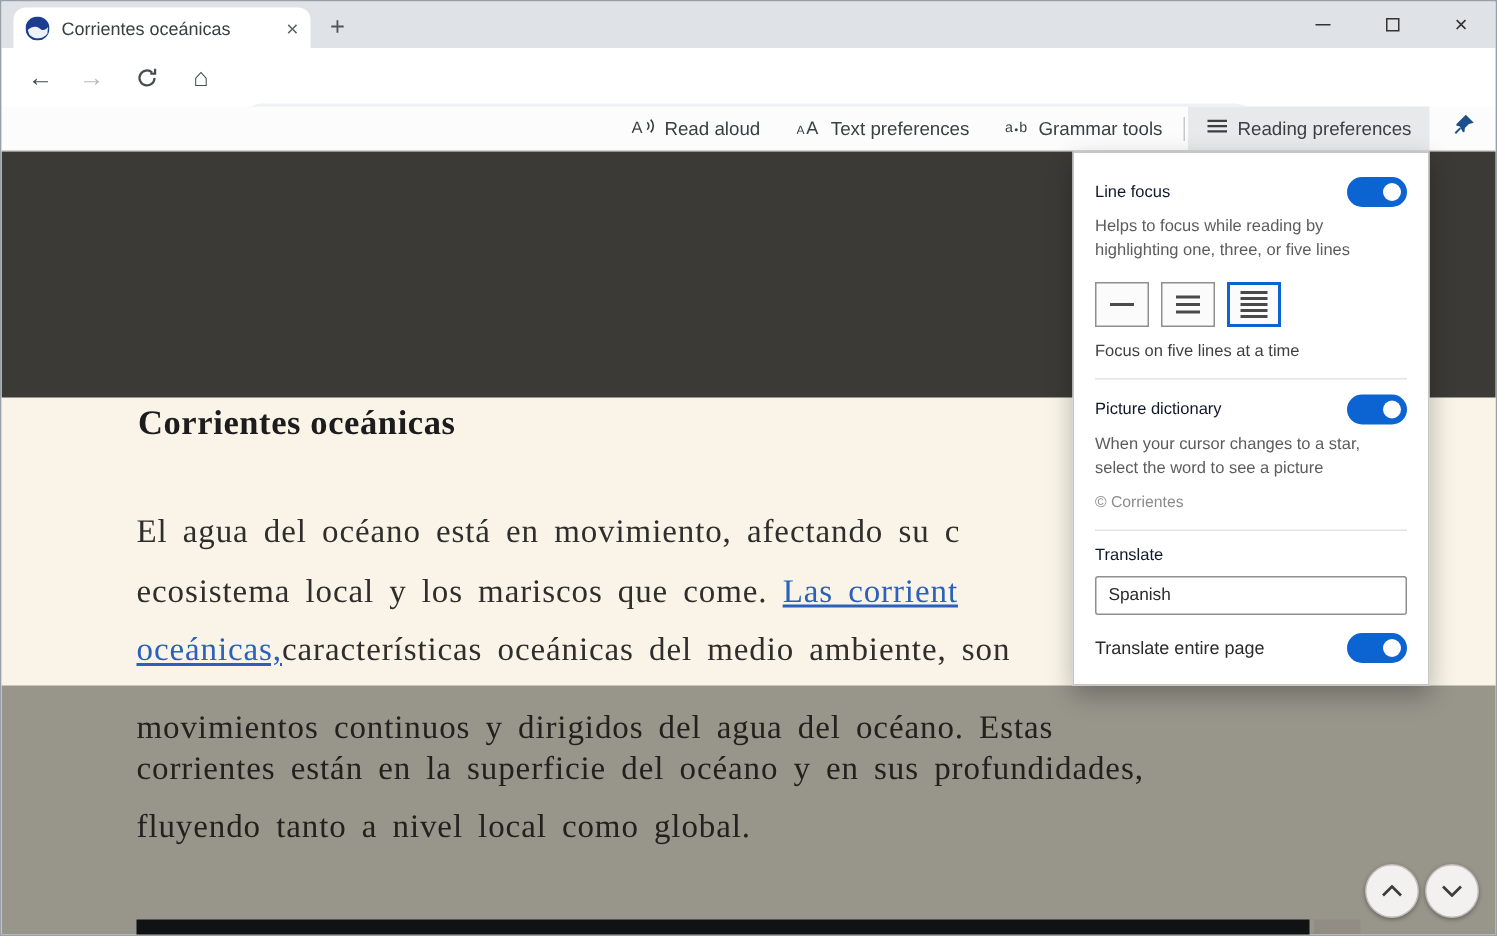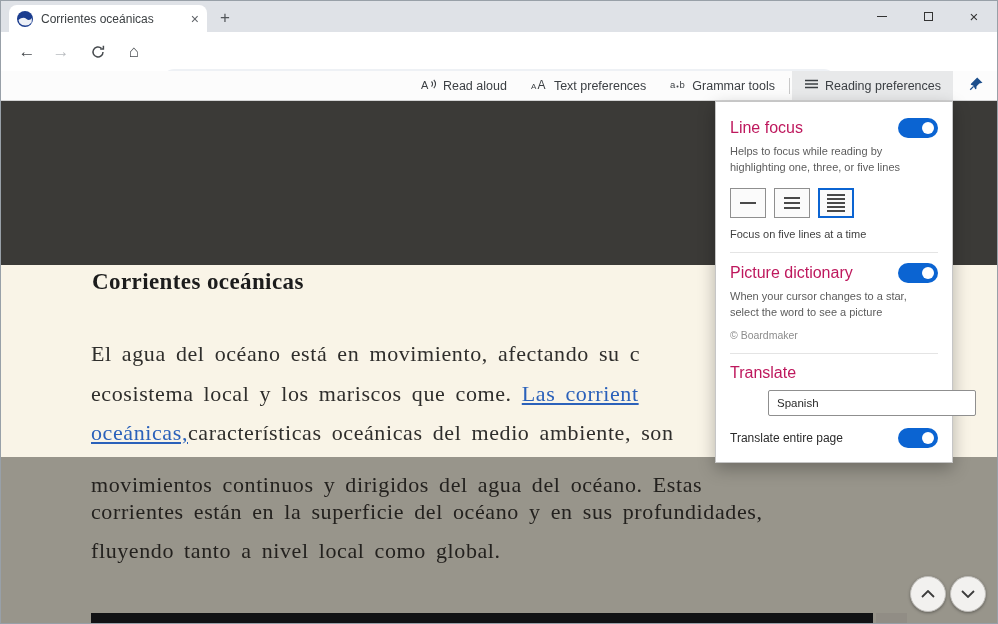--- a/index.html
+++ b/index.html
@@ -62,38 +62,38 @@
   .dim-bottom { position:absolute; left:0; top:356px; width:998px; height:168px; background:rgba(18,16,12,0.42); }
   .scrollbtn { position:absolute; top:475px; width:36px; height:36px; border-radius:50%; background:#f2f1ef;
                border:1px solid #c0beba; box-shadow:0 1px 3px rgba(0,0,0,0.35); display:flex;
                align-items:center; justify-content:center; }
 
   
   .panel { position:absolute; left:714px; top:100px; width:238px; background:#fff;
            border:1px solid #c6c6c6; box-shadow:0 6px 16px rgba(0,0,0,0.28);
            padding:10px 14px 14px 14px; font-family:"Liberation Sans", sans-serif; }
   .prow { display:flex; justify-content:space-between; align-items:center; }
-  .plabel { font-size:16px; color:#be185d; }
+  .plabel { font-size:11px; color:#0f172a; }
   .plabel-sm { font-size:12px; color:#2b2b2b; }
   .pdesc { font-size:11px; color:#5c5c5c; line-height:1.45; margin-top:6px; width:205px; }
   .toggle { width:40px; height:20px; border-radius:10px; background:#0b64d2; position:relative; flex-shrink:0; }
   .toggle::after { content:""; position:absolute; top:4px; right:4px; width:12px; height:12px;
                    border-radius:50%; background:#fff; }
   .lf-buttons { display:flex; gap:8px; margin-top:12px; }
   .lfbtn { width:36px; height:30px; background:#fbfbfb; border:1px solid #8f8f8f; display:flex;
            flex-direction:column; gap:3px; align-items:center; justify-content:center; }
   .lfbtn.selected { border:2px solid #0b64d2; }
   .bar { width:16px; height:2px; background:#4a4a4a; }
   .bar5 { width:18px; height:2px; background:#4a4a4a; }
   .lfbtn.five { gap:2px; }
   .pnote { font-size:11px; color:#3f3f3f; margin-top:10px; }
   .pdivider { height:1px; background:#e4e4e4; margin:12px 0 10px 0; }
   .copyright { font-size:10.5px; color:#8c8c8c; margin-top:8px; }
   .lang-select { margin-top:8px; width:208px; height:26px; border:1px solid #8f8f8f; border-radius:2px;
-                 font-size:11.5px; color:#2b2b2b; display:flex; align-items:center; padding:0 8px; background:#fff;margin-left:38px; }
+                 font-size:11.5px; color:#2b2b2b; display:flex; align-items:center; padding:0 8px; background:#fff; }
   .trans-row { margin-top:12px; }
 </style>
 </head>
 <body>
 
 <div class="screen">
 
   <div class="titlebar">
     <div class="tab">
       <span class="favicon">
@@ -281,21 +281,21 @@
     </div>
     <div class="pnote">Focus on five lines at a time</div>
 
     <div class="pdivider"></div>
 
     <div class="prow">
       <span class="plabel">Picture dictionary</span>
       <span class="toggle"></span>
     </div>
     <div class="pdesc">When your cursor changes to a star, select the word to see a picture</div>
-    <div class="copyright">© Boardmaker</div>
+    <div class="copyright">© Corrientes</div>
 
     <div class="pdivider"></div>
 
     <div class="plabel">Translate</div>
     <div class="lang-select">
       <span>Spanish</span>
     </div>
     <div class="prow trans-row">
       <span class="plabel-sm">Translate entire page</span>
       <span class="toggle"></span>

